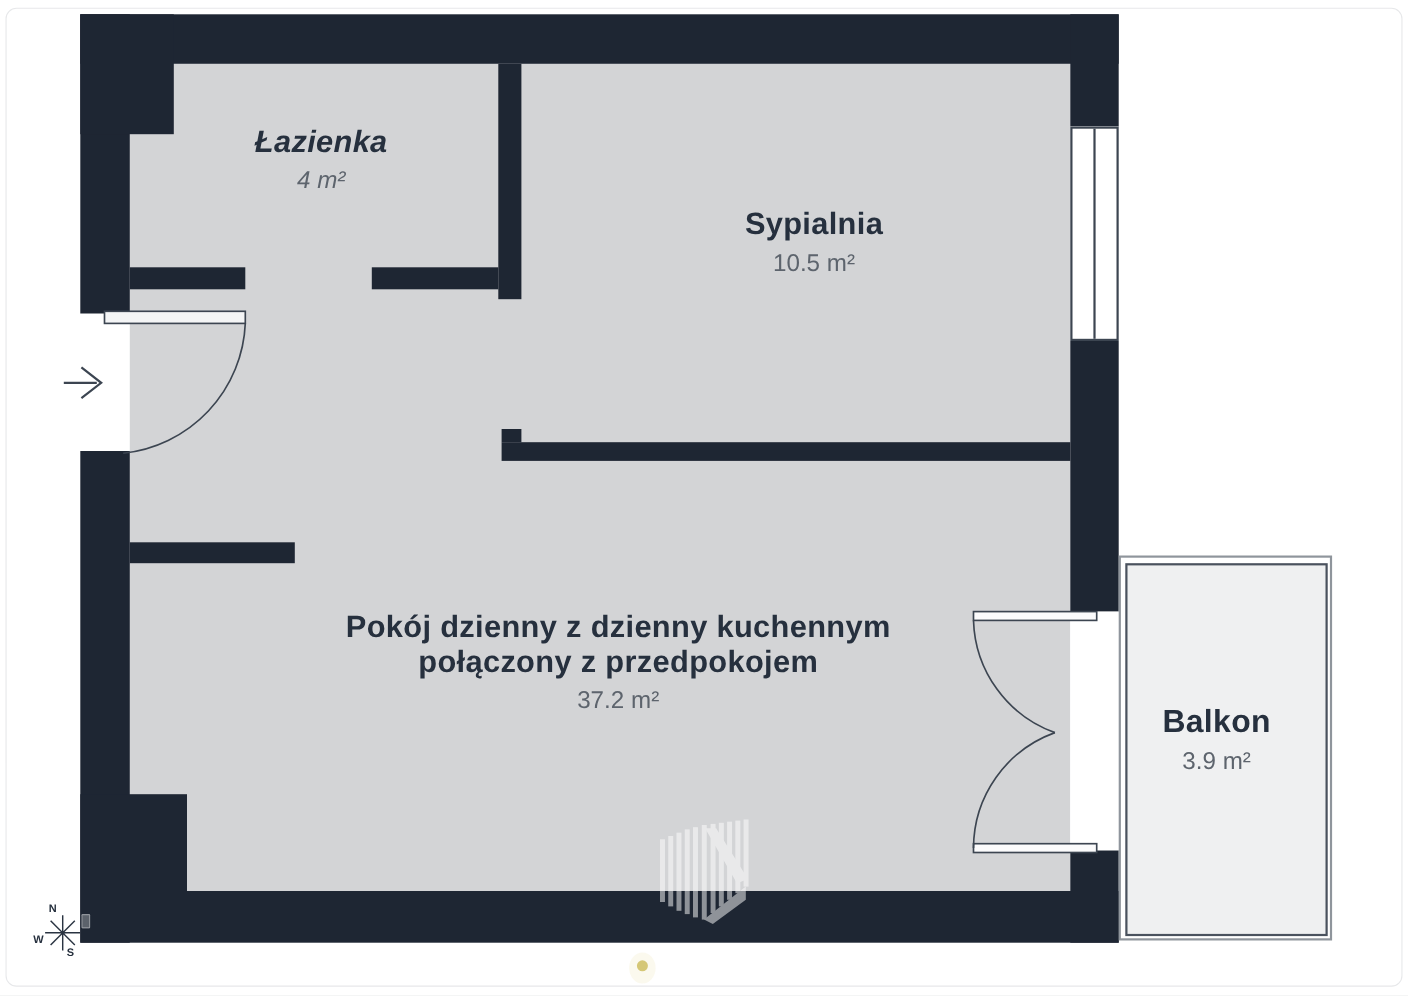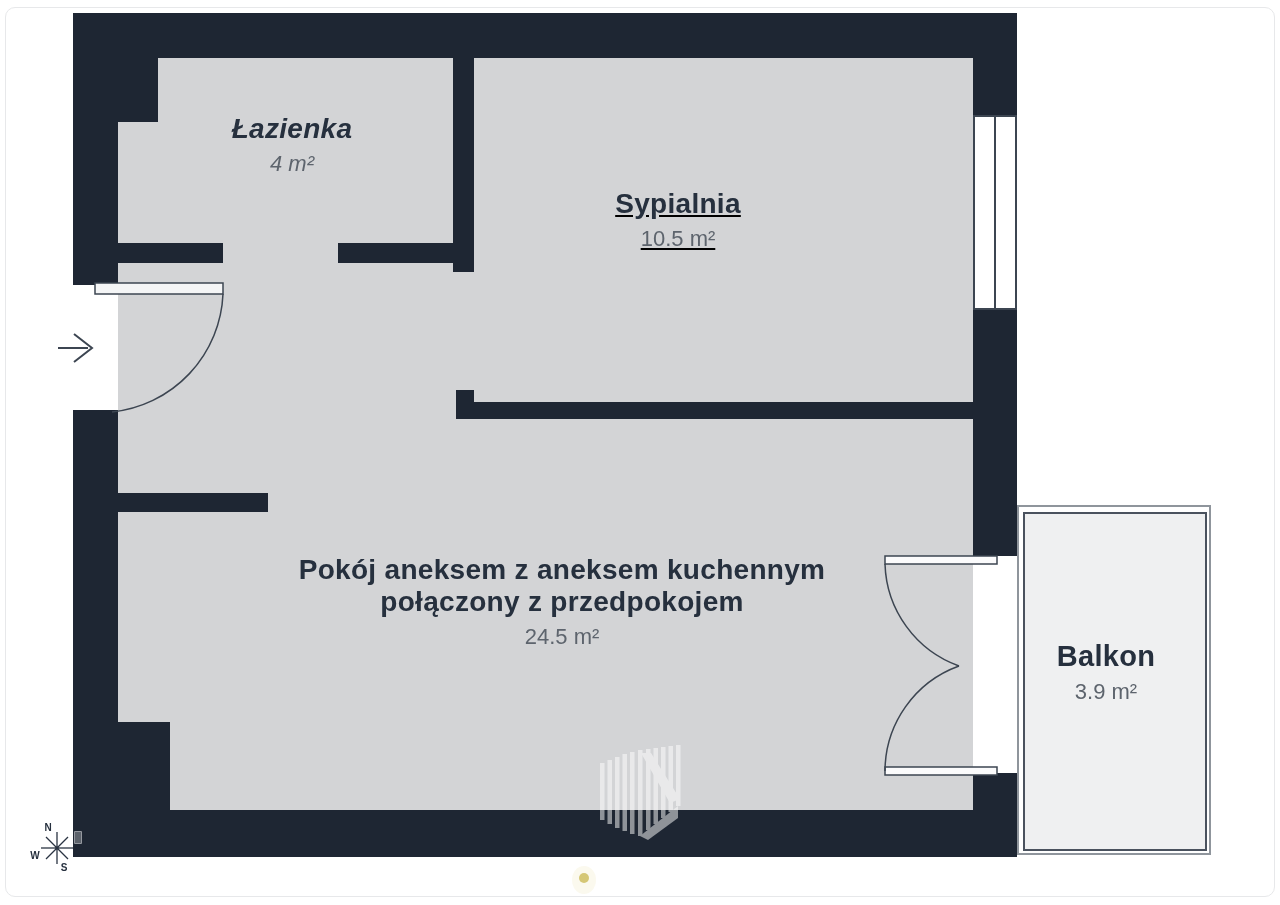--- a/index.html
+++ b/index.html
@@ -110,29 +110,29 @@
   <div class="abs wall-mark"></div>
 
   <div class="abs dot-halo"></div>
   <div class="abs yellow-dot"></div>
 
   <div class="abs room-label" style="left:292px;top:113px;font-style:italic;">
     <div class="room-name">Łazienka</div>
     <div class="room-area">4 m²</div>
   </div>
 
-  <div class="abs room-label" style="left:678px;top:188px;text-decoration:underline;">
+  <div class="abs room-label" style="left:740px;top:188px;">
     <div class="room-name">Sypialnia</div>
     <div class="room-area">10.5 m²</div>
   </div>
 
   <div class="abs room-label living" style="left:562px;top:554px;">
-    <div class="room-name">Pokój aneksem z aneksem kuchennym</div>
+    <div class="room-name">Pokój dzienny z dzienny kuchennym</div>
     <div class="room-name">połączony z przedpokojem</div>
-    <div class="room-area">24.5 m²</div>
+    <div class="room-area">37.2 m²</div>
   </div>
 
   <div class="abs room-label" style="left:1106px;top:640px;">
     <div class="room-name" style="font-size:29px;">Balkon</div>
     <div class="room-area">3.9 m²</div>
   </div>
 
 </div>
 
 </body></html>

